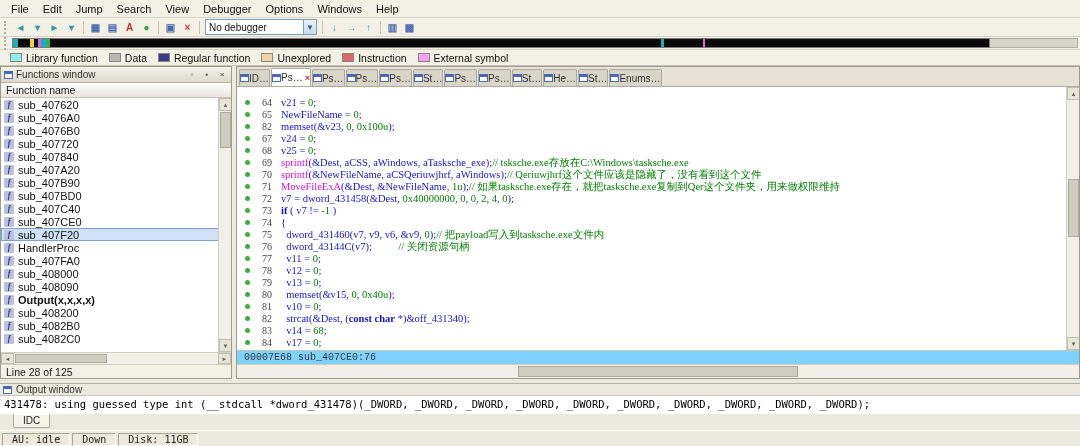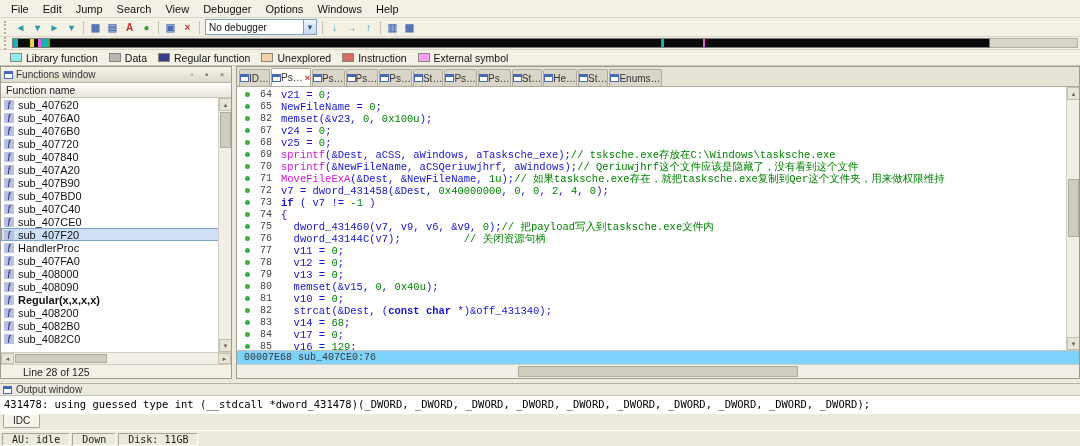--- a/index.html
+++ b/index.html
@@ -46,49 +46,49 @@
   .frow.bold .flabel { font-weight:bold; }
   .ficon { width:10px; height:10px; flex:none; background:#b9c1dd; color:#34348c; border-radius:1px;
            font:italic bold 8px "Liberation Serif",serif; display:flex; align-items:center; justify-content:center; }
   .vscroll { position:absolute; right:0; top:0; bottom:0; width:13px; background:#f1efe8; border-left:1px solid #d2cec0; }
   .vscroll .btn, .hscroll .btn { position:absolute; width:13px; height:13px; background:#e7e4d8; border:1px solid #c2beb0; color:#6a6658; font-size:6px; display:flex; align-items:center; justify-content:center; }
   .vscroll .up { top:0; left:0; } .vscroll .dn { bottom:0; left:0; }
   .vscroll .thumb { position:absolute; left:1px; width:11px; background:#cfccc0; border:1px solid #aeaa9c; }
   .hscroll { height:12px; position:relative; background:#f1efe8; border-top:1px solid #d2cec0; }
   .hscroll .lt { left:0; top:0; height:11px; } .hscroll .rt { right:0; top:0; height:11px; }
   .hscroll .thumb { position:absolute; top:1px; height:9px; background:#cfccc0; border:1px solid #aeaa9c; }
-  .fpanel-status { height:14px; background:#f3f1e6; border-top:1px solid #d2cec0; font-size:10.5px; padding:1px 22px; color:#222; }
+  .fpanel-status { height:14px; background:#f3f1e6; border-top:1px solid #d2cec0; font-size:10.5px; padding:1px 5px; color:#222; }
 
   .vsplit { width:4px; }
 
   .rpanel { flex:1; background:#fff; border:1px solid #9e9a8c; display:flex; flex-direction:column; min-width:0; }
   .tabbar { height:20px; background:#e6e3d6; display:flex; align-items:flex-end; gap:1px; padding:2px 0 0 2px; border-bottom:1px solid #aeaa9e; }
   .tab { height:17px; display:flex; align-items:center; padding:0 0; font-size:10px; color:#333;
          background:#d9d6c9; border:1px solid #aeaa9e; border-bottom:none; border-radius:2px 2px 0 0; }
   .tab.active { background:#fdfdf9; height:18px; }
   .tab-icon { width:9px; height:8px; border:1px solid #4868b8; background:#fff; position:relative; flex:none; }
   .tab-icon::before { content:""; position:absolute; top:0; left:0; right:0; height:2px; background:#4868b8; }
   .tab-close { color:#c33; font-weight:bold; font-size:9px; margin-left:2px; }
 
   .code-wrap { flex:1; position:relative; overflow:hidden; background:#fff; }
-  .code-area { padding-top:2px; font-family:Liberation Mono, monospace; font-size:10.5px; }
+  .code-area { padding-top:10px; font-family:Liberation Serif, serif; font-size:10.5px; }
   .cline { height:12px; line-height:12px; display:flex; white-space:pre; }
   .dot { width:5px; height:5px; border-radius:50%; background:#3fae3f; margin:3px 0 0 8px; flex:none; }
   .lnum { width:18px; text-align:right; margin:0 9px 0 4px; color:#454545; font-size:10px; flex:none; }
   .seg-d { color:#1414cc; } .seg-n { color:#008000; } .seg-m { color:#d414d4; }
   .seg-c { color:#008000; } .seg-k { color:#1414cc; font-weight:bold; }
   .code-vscroll { position:absolute; right:0; top:0; bottom:0; width:13px; background:#f1efe8; border-left:1px solid #d2cec0; }
   .code-status { height:14px; background:#7dd3fc; border-top:1px solid #c9c5b9; font-family:Liberation Mono, monospace; font-size:10px; color:#3a3a3a; padding:1px 7px; }
   .code-hscroll { height:14px; position:relative; background:#f1efe8; border-top:1px solid #d2cec0; }
   .code-hscroll .thumb { position:absolute; top:1px; height:11px; left:calc(50% - 140px); width:280px; background:#cfccc0; border:1px solid #aeaa9c; }
 
   
   .output-title { position:absolute; top:383px; left:0; width:1080px; height:13px; background:#ece9dd; border-top:1px solid #b5b1a3; border-bottom:1px solid #c9c5b9; display:flex; align-items:center; gap:4px; padding-left:3px; font-size:10px; color:#333; }
   .output-content { position:absolute; top:396px; left:0; width:1080px; height:32px; background:#fff; border-bottom:1px solid #c9c5b9; font-family:"DejaVu Sans Mono",monospace; font-size:10.5px; padding:2px 4px; white-space:nowrap; color:#000; }
-  .idc-row { position:absolute; top:414px; left:0; width:1080px; height:16px; background:#ece9dd; padding-left:3px; }
+  .idc-row { position:absolute; top:414px; left:0; width:1080px; height:16px; background:#ece9dd; padding-left:13px; }
   .idc-tab { display:inline-block; height:14px; padding:0 9px; font-size:10px; background:#f5f3ea; border:1px solid #a7a395; border-top:1px solid #fff; border-radius:0 0 2px 2px; color:#222; }
 
   
   .statusbar { position:absolute; bottom:0; left:0; width:1080px; height:16px; background:#ece9dd; border-top:1px solid #fff; display:flex; align-items:flex-end; padding-left:2px; font-family:"DejaVu Sans Mono",monospace; font-size:10px; color:#222; }
   .sb-cell { height:13px; display:flex; align-items:center; padding:0 9px; border:1px solid; border-color:#a9a597 #ffffff #ffffff #a9a597; margin-right:2px; background:#ece9dd; }
 </style>
 </head>
 <body>
 
 <div class="menubar">
@@ -238,21 +238,21 @@
           <div class="frow">
             <span class="ficon">f</span>
             <span class="flabel">sub_408000</span>
           </div>
           <div class="frow">
             <span class="ficon">f</span>
             <span class="flabel">sub_408090</span>
           </div>
           <div class="frow bold">
             <span class="ficon">f</span>
-            <span class="flabel">Regular(x,x,x,x)</span>
+            <span class="flabel">Output(x,x,x,x)</span>
           </div>
           <div class="frow">
             <span class="ficon">f</span>
             <span class="flabel">sub_408200</span>
           </div>
           <div class="frow">
             <span class="ficon">f</span>
             <span class="flabel">sub_4082B0</span>
           </div>
           <div class="frow">

